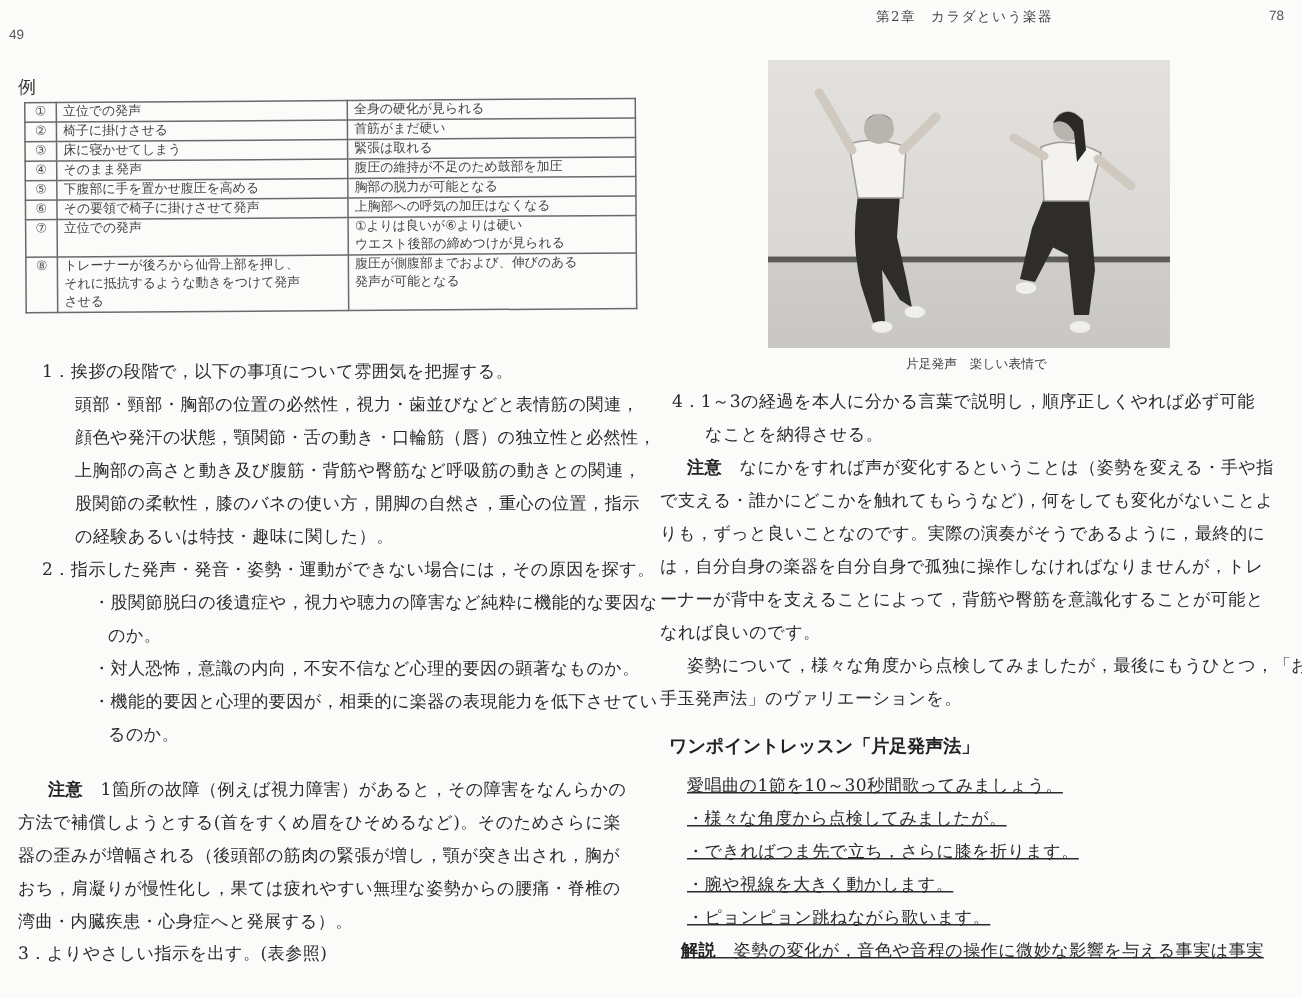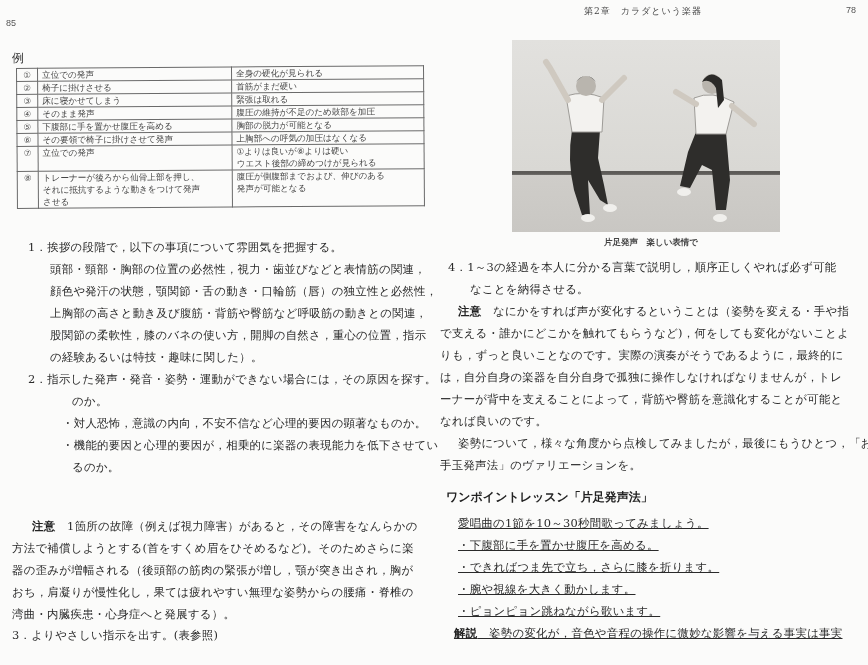--- a/index.html
+++ b/index.html
@@ -25,28 +25,28 @@
   .body-text { position:absolute; font-size:11.4px; line-height:22px; color:#2a2a2a; white-space:nowrap; letter-spacing:0.3px; }
   .indent1 { padding-left:22px; }
   .indent2 { padding-left:34px; }
   .indent3 { padding-left:44px; }
   .note-kw { font-weight:bold; font-family:"DejaVu Sans",sans-serif; color:#222; }
   .photo {
     position:absolute; left:512px; top:40px; width:268px; height:192px;
     background:linear-gradient(#e2e1de 0%, #d9d8d4 68%, #5a5855 68.5%, #615f5c 70%, #cfcdc9 70.5%, #c9c7c3 100%);
     overflow:hidden;
   }
-  .caption { position:absolute; left:434px; width:434px; top:237px; text-align:center; font-size:8.5px; color:#444; font-family:"DejaVu Sans",sans-serif;font-weight:bold; }
+  .caption { position:absolute; left:434px; width:434px; top:237px; text-align:center; font-size:8.5px; color:#444; font-family:"DejaVu Sans",sans-serif; }
   .heading { position:absolute; left:446px; top:489px; font-size:12px; font-weight:bold; font-family:Liberation Serif, serif; color:#222; }
 </style>
 </head>
 <body>
 
 <div class="page page-left">
-  <div class="pnum" style="left:6px;">85</div>
+  <div class="pnum" style="left:6px;">49</div>
   <div class="ex-label">例</div>
 
   <table class="ex">
     <tbody id="ex-body">
         <tr>
           <td class="n" style="white-space: pre-line;">①</td>
           <td class="a" style="white-space: pre-line;">立位での発声</td>
           <td class="b" style="white-space: pre-line;">全身の硬化が見られる</td>
         </tr>
         <tr>
@@ -92,20 +92,21 @@
   </table>
 
   <div class="body-text" style="left:28px; top:236px;" id="left-paras">
       <div class="">1．挨拶の段階で，以下の事項について雰囲気を把握する。</div>
       <div class="indent1">頭部・頸部・胸部の位置の必然性，視力・歯並びなどと表情筋の関連，</div>
       <div class="indent1">顔色や発汗の状態，顎関節・舌の動き・口輪筋（唇）の独立性と必然性，</div>
       <div class="indent1">上胸部の高さと動き及び腹筋・背筋や臀筋など呼吸筋の動きとの関連，</div>
       <div class="indent1">股関節の柔軟性，膝のバネの使い方，開脚の自然さ，重心の位置，指示</div>
       <div class="indent1">の経験あるいは特技・趣味に関した）。</div>
       <div class="">2．指示した発声・発音・姿勢・運動ができない場合には，その原因を探す。</div>
+      <div class="indent2">・股関節脱臼の後遺症や，視力や聴力の障害など純粋に機能的な要因な</div>
       <div class="indent3">のか。</div>
       <div class="indent2">・対人恐怖，意識の内向，不安不信など心理的要因の顕著なものか。</div>
       <div class="indent2">・機能的要因と心理的要因が，相乗的に楽器の表現能力を低下させてい</div>
       <div class="indent3">るのか。</div>
     </div>
 
   <div class="body-text" style="left:12px; top:515px;">
     <div class="indent1" style="padding-left:20px;"><span class="note-kw">注意</span><span>　1箇所の故障（例えば視力障害）があると，その障害をなんらかの</span></div>
     <div>方法で補償しようとする(首をすくめ眉をひそめるなど)。そのためさらに楽</div>
     <div>器の歪みが増幅される（後頭部の筋肉の緊張が増し，顎が突き出され，胸が</div>
@@ -161,18 +162,18 @@
   <div>ーナーが背中を支えることによって，背筋や臀筋を意識化することが可能と</div>
   <div>なれば良いのです。</div>
   <div style="padding-left:18px;">姿勢について，様々な角度から点検してみましたが，最後にもうひとつ，「お</div>
   <div>手玉発声法」のヴァリエーションを。</div>
 </div>
 
 <div class="heading">ワンポイントレッスン「片足発声法」</div>
 
 <div class="body-text" style="left:458px; top:512px;text-decoration:underline;">
   <div>愛唱曲の1節を10～30秒間歌ってみましょう。</div>
-  <div>・下腹部に手を置かせ腹圧を高める。</div>
+  <div>・様々な角度から点検してみましたが。</div>
   <div>・できればつま先で立ち，さらに膝を折ります。</div>
   <div>・腕や視線を大きく動かします。</div>
   <div>・ピョンピョン跳ねながら歌います。</div>
   <div style="margin-left:-4px;"><span class="note-kw">解説</span><span>　姿勢の変化が，音色や音程の操作に微妙な影響を与える事実は事実</span></div>
 </div>
 
 </body></html>

